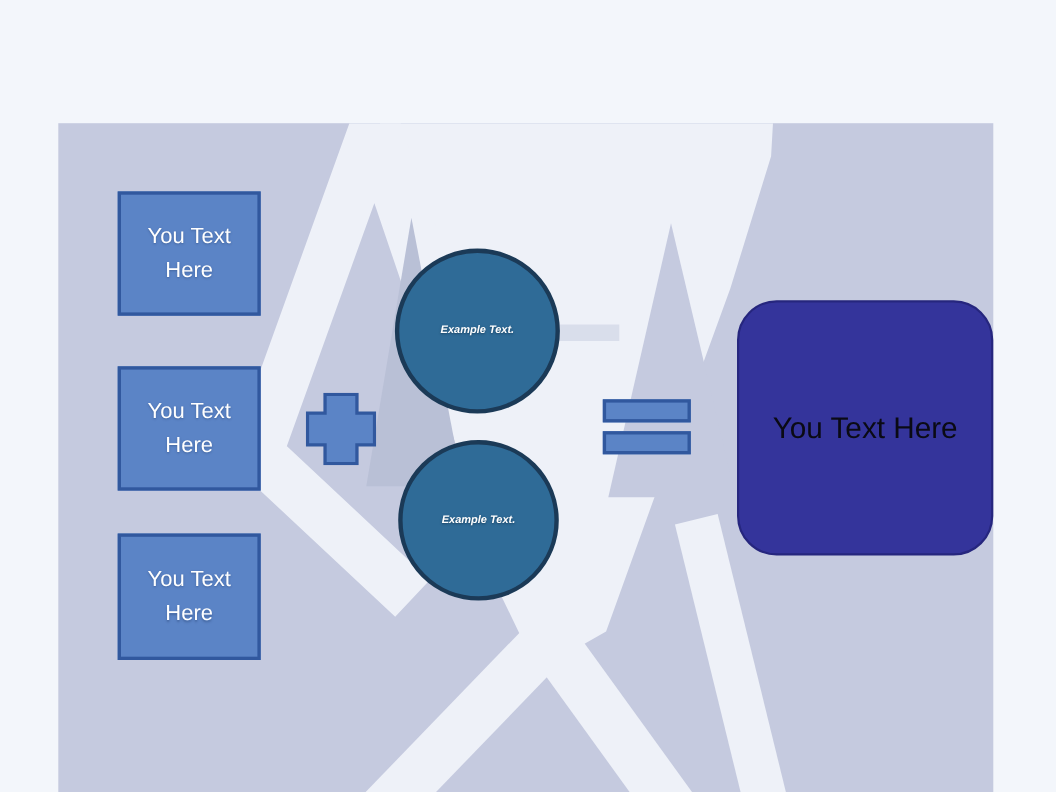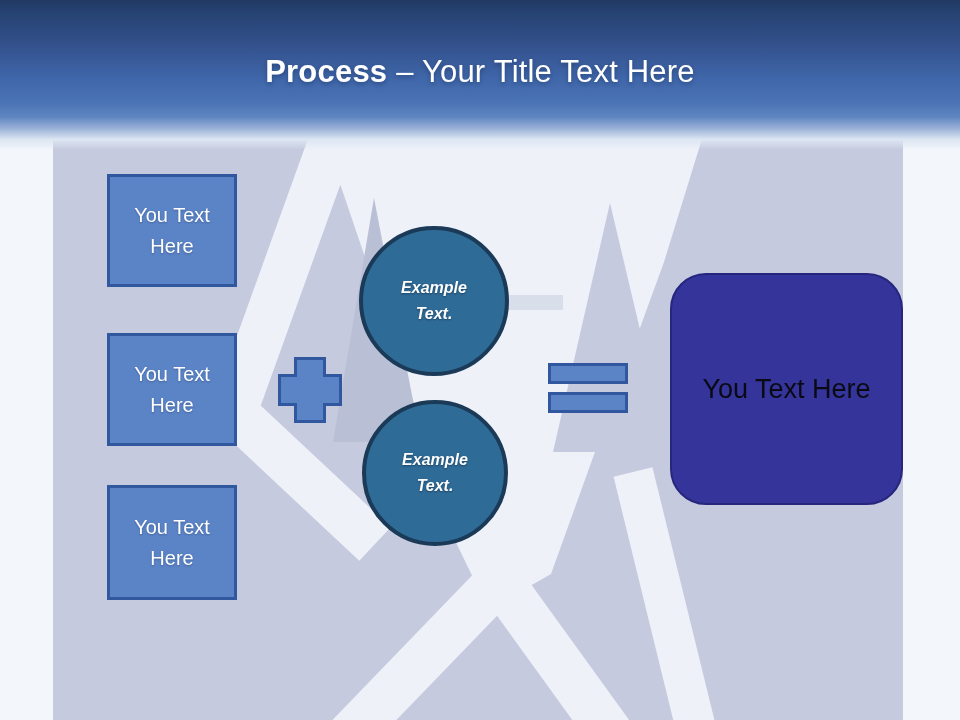--- a/index.html
+++ b/index.html
@@ -49,21 +49,21 @@
   .eq-bar{
     width:80px;height:21px;background:#5b84c6;border:3px solid #31589e;
     box-sizing:border-box;
   }
   .eq-bar + .eq-bar{margin-top:8px;}
   
   .circle{
     position:absolute;border-radius:50%;
     background:#2f6b97;border:4px solid #1b3a57;box-sizing:border-box;
     display:flex;align-items:center;justify-content:center;text-align:center;
-    color:#ffffff;font-size:16px;font-weight:bold;font-style:italic;
+    color:#ffffff;font-size:10px;font-weight:bold;font-style:italic;
     line-height:1.65;z-index:2;
     text-shadow:0 1px 2px rgba(10,30,50,0.5);
   }
   .circle span{max-width:95px;display:inline-block;}
   .c1{left:359px;top:226px;width:150px;height:150px;}
   .c2{left:362px;top:400px;width:146px;height:146px;}
   
   .result{
     position:absolute;left:670px;top:273px;width:233px;height:232px;
     background:#34349b;border:2px solid #26267e;border-radius:36px;
@@ -89,25 +89,20 @@
       <path d="M557,91 L500,340 L616,340 Z" fill="#c5cadf"></path>
 
       <rect x="448" y="183" width="62" height="15" fill="#d9deeb"></rect>
 
       <path d="M437,478 L295,625" stroke="#eef1f8" stroke-width="46" fill="none"></path>
       <path d="M448,470 L560,625" stroke="#eef1f8" stroke-width="46" fill="none"></path>
       <path d="M580,360 L645,625" stroke="#eef1f8" stroke-width="40" fill="none"></path>
     </svg>
   </div>
 
-  <div class="header">
-    <div class="title">
-      <span class="t-bold">Process</span><span class="t-rest">– Your Title Text Here</span>
-    </div>
-  </div>
 
   <div class="sq sq1">
     <span>You Text Here</span>
   </div>
   <div class="sq sq2">
     <span>You Text Here</span>
   </div>
   <div class="sq sq3">
     <span>You Text Here</span>
   </div>

